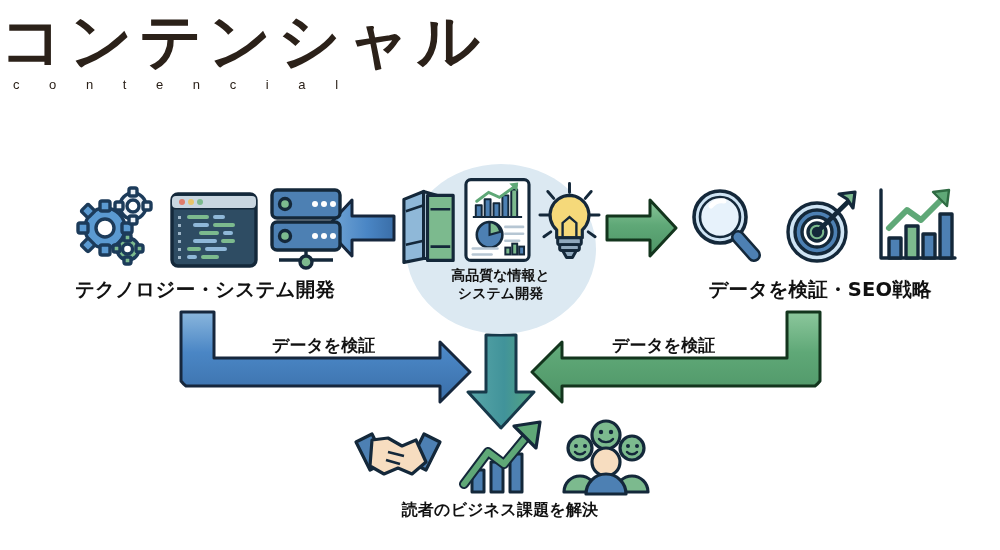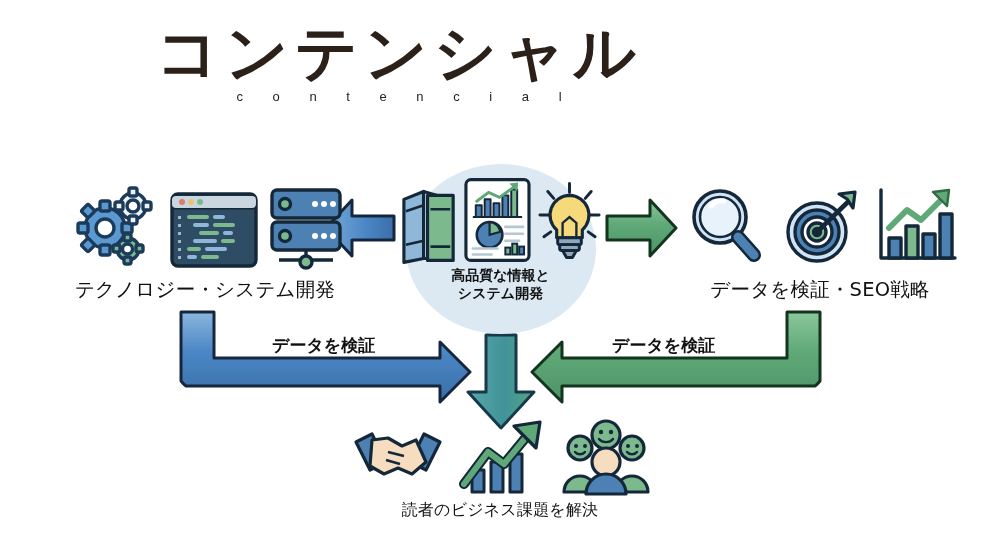--- a/index.html
+++ b/index.html
@@ -8,22 +8,22 @@
     -webkit-font-smoothing:antialiased;
   }
   #canvas{
     position:relative;
     width:1000px;height:550px;
     background:#ffffff;
     overflow:hidden;
   }
   
   #logo-block{
-    position:absolute;left:0;top:20px;width:798px;
-    text-align:center;
+    position:absolute;left:0;top:8px;width:798px;
+    text-align:left;
   }
   #logo-mark{
     font-family:"DejaVu Sans","Liberation Sans",sans-serif;
     font-size:62px;
     font-weight:700;
     letter-spacing:6px;
     color:#2b2119;
     line-height:1.05;
     white-space:nowrap;
   }
@@ -35,21 +35,21 @@
     margin-top:4px;
     padding-left:13px;
   }
   
   .node{position:absolute;text-align:center;}
   .node-icons{
     display:flex;align-items:flex-end;justify-content:center;
     gap:8px;height:92px;
   }
   .node-label{
-    font-size:19.5px;font-weight:400;color:#111111;
+    font-size:19.5px;font-weight:700;color:#111111;
     white-space:nowrap;letter-spacing:.2px;margin-top:6px;
     font-family:"DejaVu Sans","Liberation Sans",sans-serif;
   }
   
   #center-node{
     position:absolute;left:398px;top:162px;width:205px;height:175px;
     text-align:center;
   }
   #center-circle{
     position:absolute;left:8px;top:2px;width:190px;height:170px;

